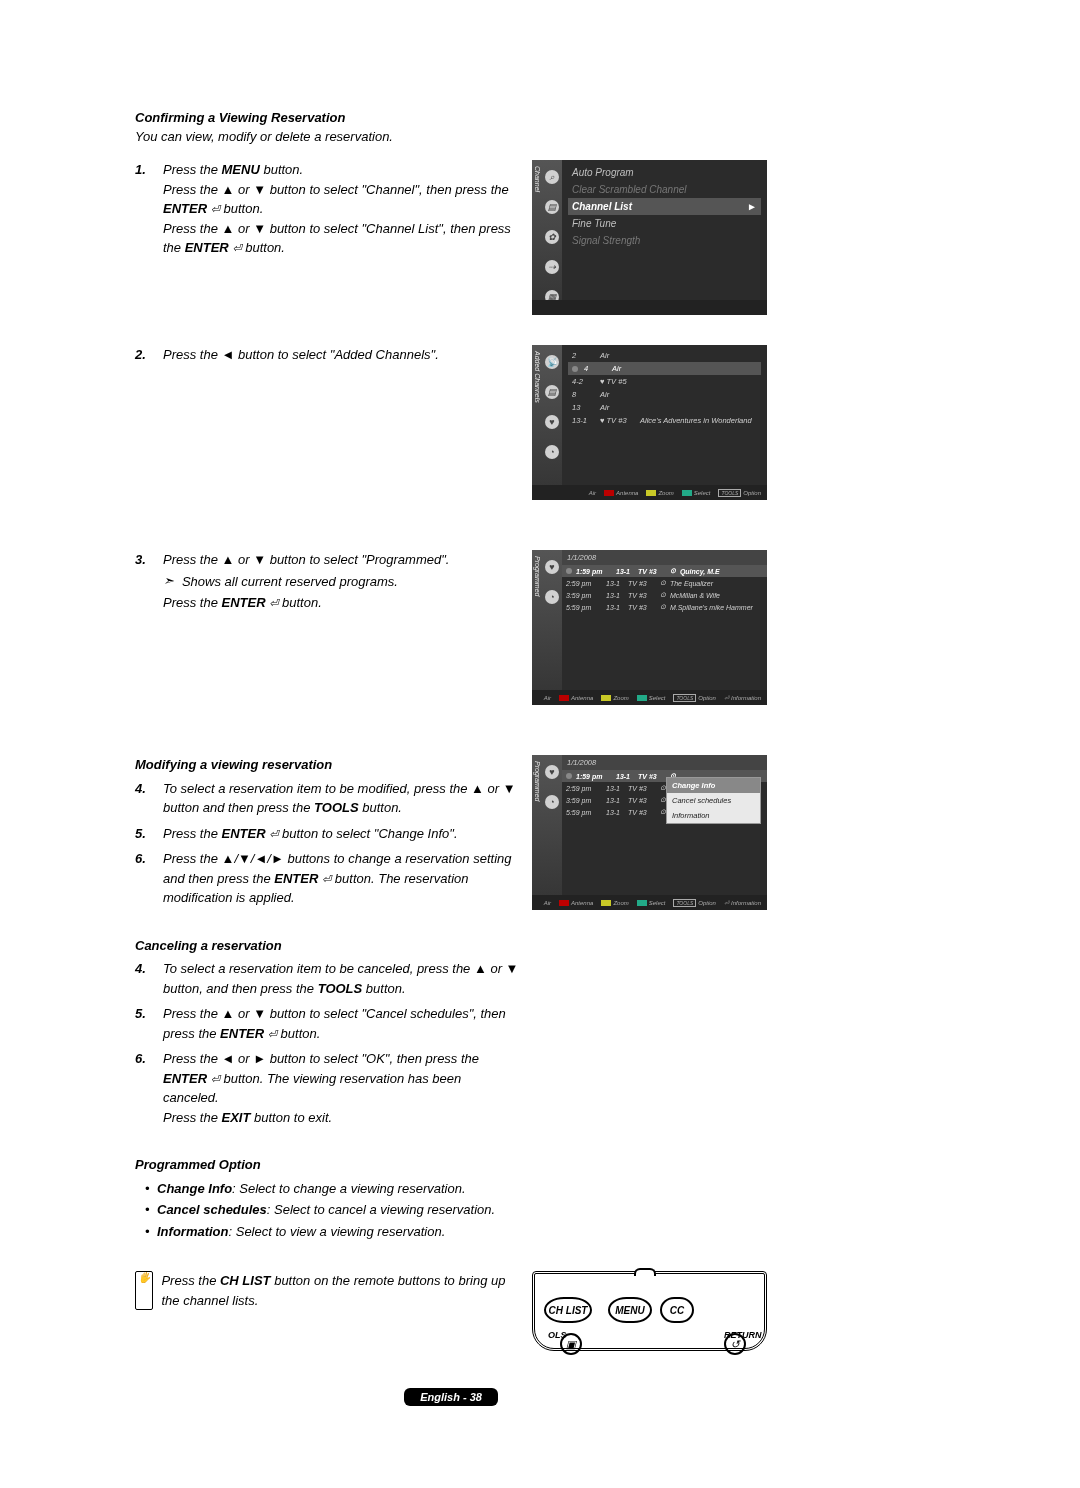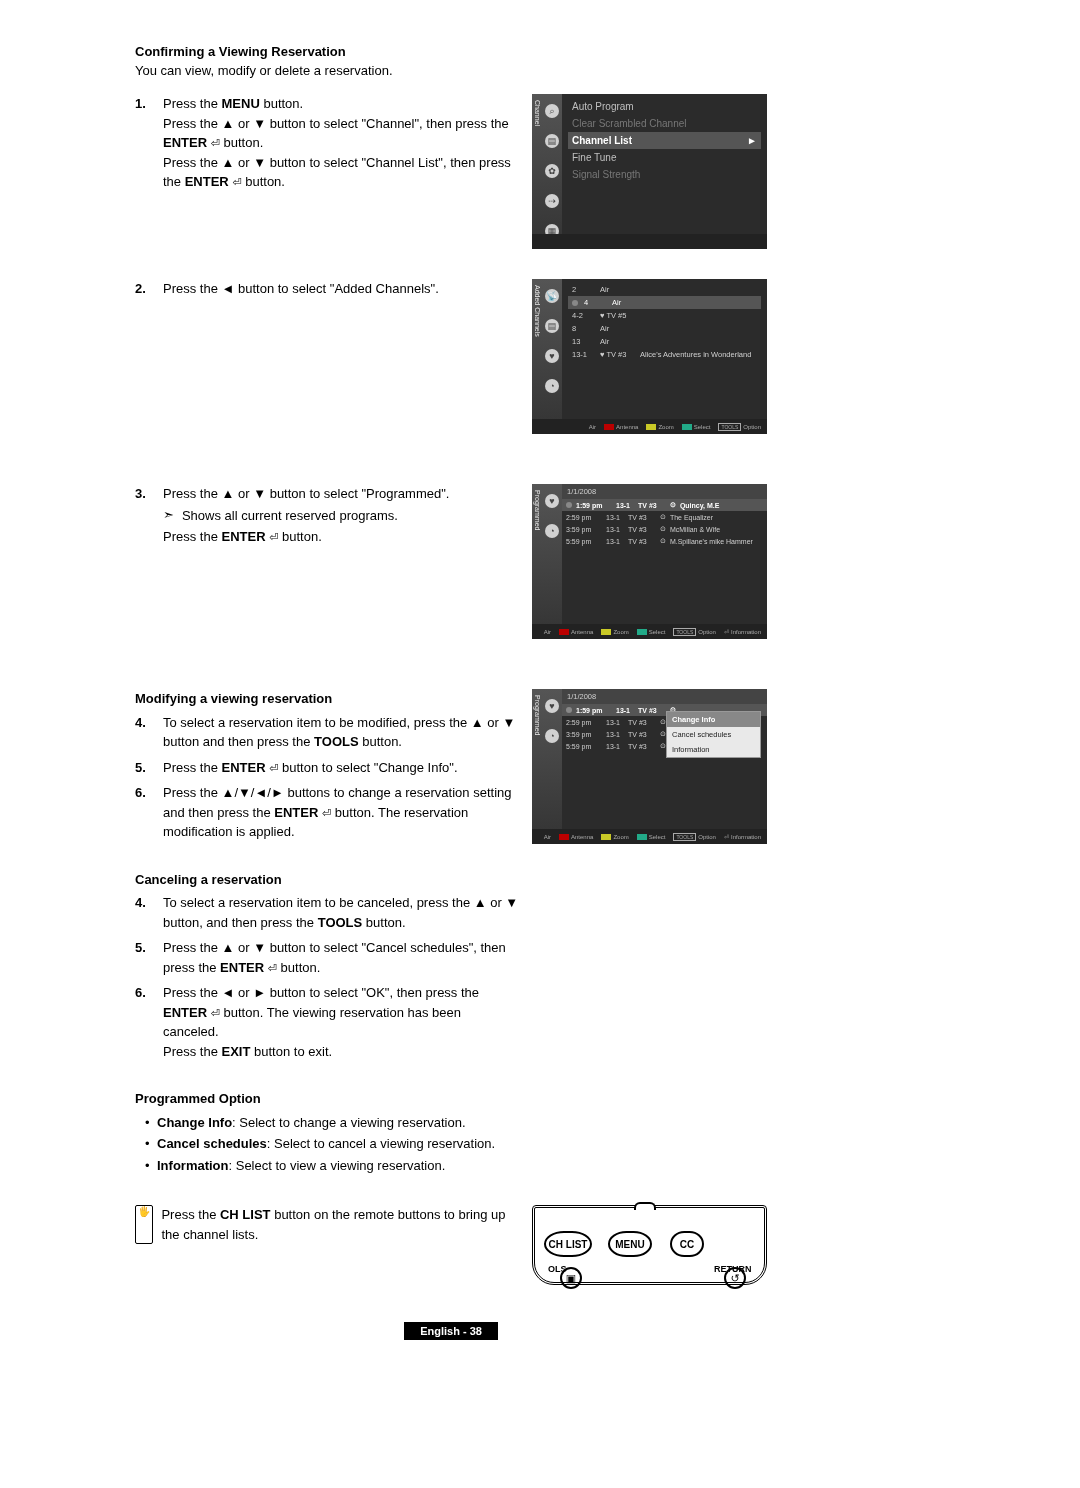--- a/index.html
+++ b/index.html
@@ -1,17 +1,17 @@
 <!DOCTYPE html>
 <html><head>
 <meta charset="utf-8">
 <style>
   * { box-sizing: border-box; margin: 0; padding: 0; }
   html, body { width: 1080px; background: #fff; font-family: Arial, Helvetica, sans-serif; color: #000; }
-  .page { width: 902px; padding: 44px 135px 50px 135px; position: relative; }
+  .page { width: 902px; padding: 110px 135px 50px 135px; position: relative; font-style: italic; }
   .content-row { display: flex; gap: 12px; align-items: flex-start; }
   .textcol { flex: 1 1 auto; font-size: 13px; line-height: 1.5; }
   .sidecol { width: 235px; flex: 0 0 235px; }
   .h-sub { font-weight: 700; font-size: 13px; margin-bottom: 4px; }
   .intro { font-size: 13px; margin-bottom: 16px; }
   ol.steps { list-style: none; padding-left: 0; }
   ol.steps > li { display: flex; gap: 10px; margin-bottom: 6px; }
   ol.steps > li .num { width: 18px; font-weight: 700; }
   ol.steps > li .body { flex: 1; }
   .note { display: flex; gap: 8px; margin-top: 2px; margin-bottom: 2px; }
@@ -52,31 +52,31 @@
   .ctx-menu .ci.sel{background:#888;color:#fff;font-weight:bold;}
 
   
   .tip-row { display:flex; gap:12px; align-items:flex-start; margin-top:28px;}
   .tip-text { flex:1; font-size:13px; line-height:1.5; display:flex; gap:8px;}
   .tip-remote { width:235px; flex:0 0 235px; height:80px; position:relative;}
   .remote-frame{position:absolute;inset:0;border:3px double #000;border-radius:4px 4px 22px 22px;}
   .rm-btn{position:absolute;border:2px solid #000;border-radius:50%/60%;font-size:10px;font-weight:700;display:flex;align-items:center;justify-content:center;background:#fff;}
   .rm-chlist{left:12px;top:26px;width:48px;height:26px;}
   .rm-menu{left:76px;top:26px;width:44px;height:26px;}
-  .rm-cc{left:138px;top:26px;width:34px;height:26px;}
+  .rm-cc{left:128px;top:26px;width:34px;height:26px;}
   .rm-label{position:absolute;font-size:9px;font-weight:700;}
   .rm-ols{left:16px;top:59px;}
-  .rm-return{left:182px;top:59px;}
+  .rm-return{left:192px;top:59px;}
   .rm-circ{position:absolute;width:22px;height:22px;border:2px solid #000;border-radius:50%;display:flex;align-items:center;justify-content:center;font-size:11px;}
   .rm-c1{left:28px;top:68px;transform:translateY(-6px)}
   .rm-c2{left:192px;top:68px;transform:translateY(-6px)}
   .rm-bump{position:absolute;left:102px;top:-3px;width:22px;height:8px;border:2px solid #000;border-bottom:none;border-radius:6px 6px 0 0;background:#fff;}
 
   .page-foot{margin-top:36px;text-align:center;}
-  .page-foot .pill{display:inline-block;background:#000;color:#fff;font-size:11px;font-weight:700;border-radius:0;padding:3px 16px;}
+  .page-foot .pill{display:inline-block;background:#000;color:#fff;font-size:11px;font-weight:700;border-radius:6px;padding:3px 16px;}
 </style>
 </head>
 <body>
 
 <div class="page">
 
   <div class="h-sub">Confirming a Viewing Reservation</div>
   <div class="intro">You can view, modify or delete a reservation.</div>
 
   <div class="content-row">

